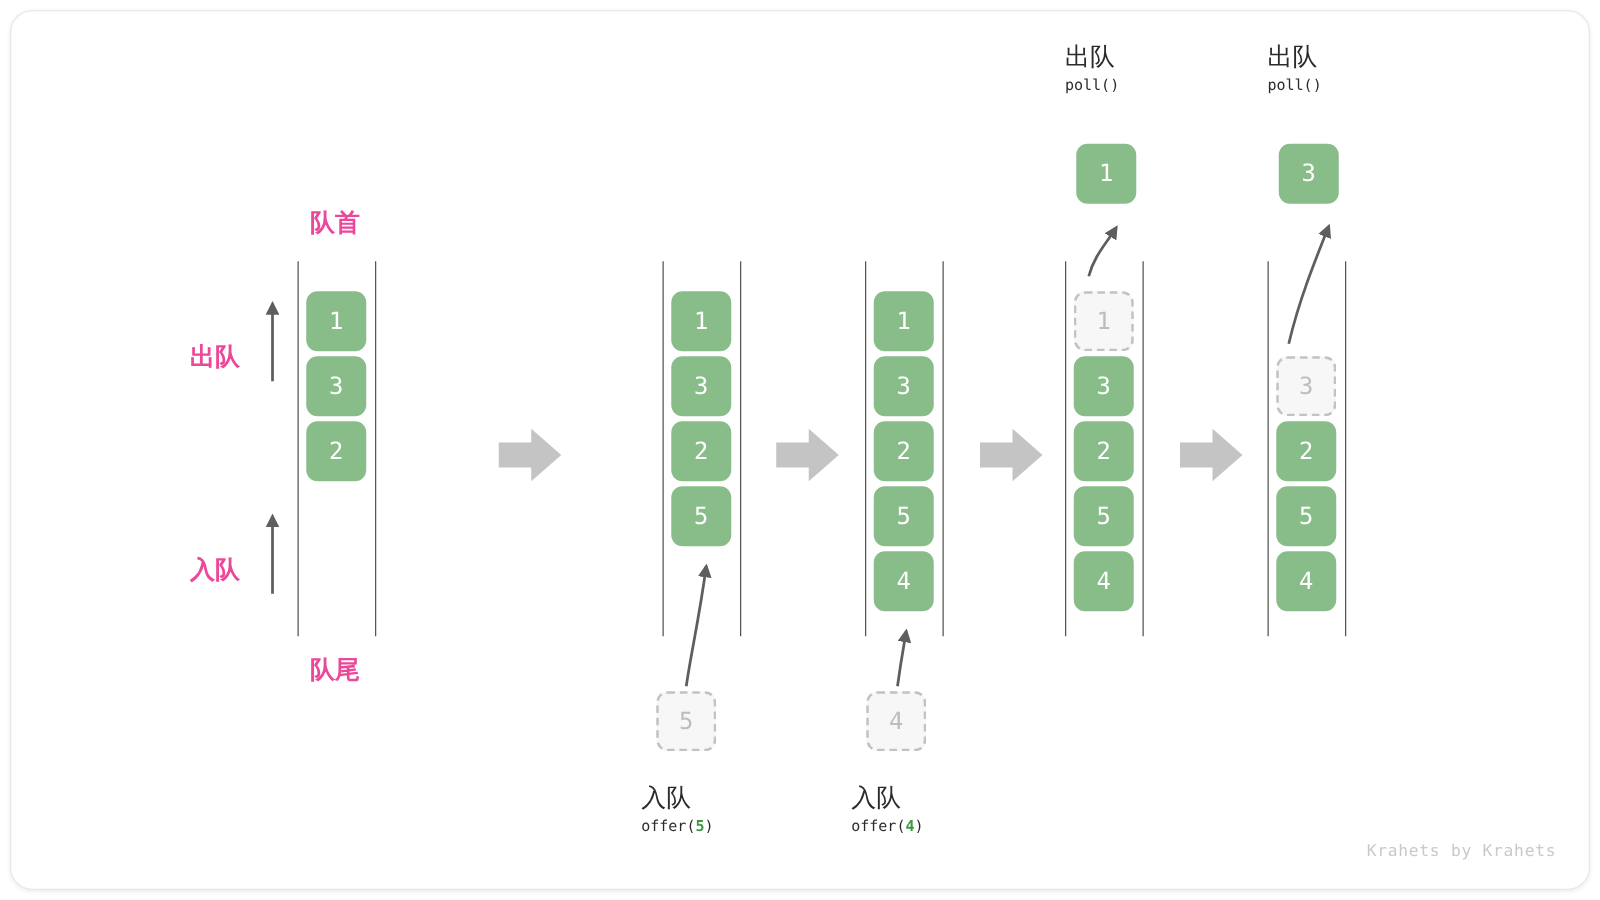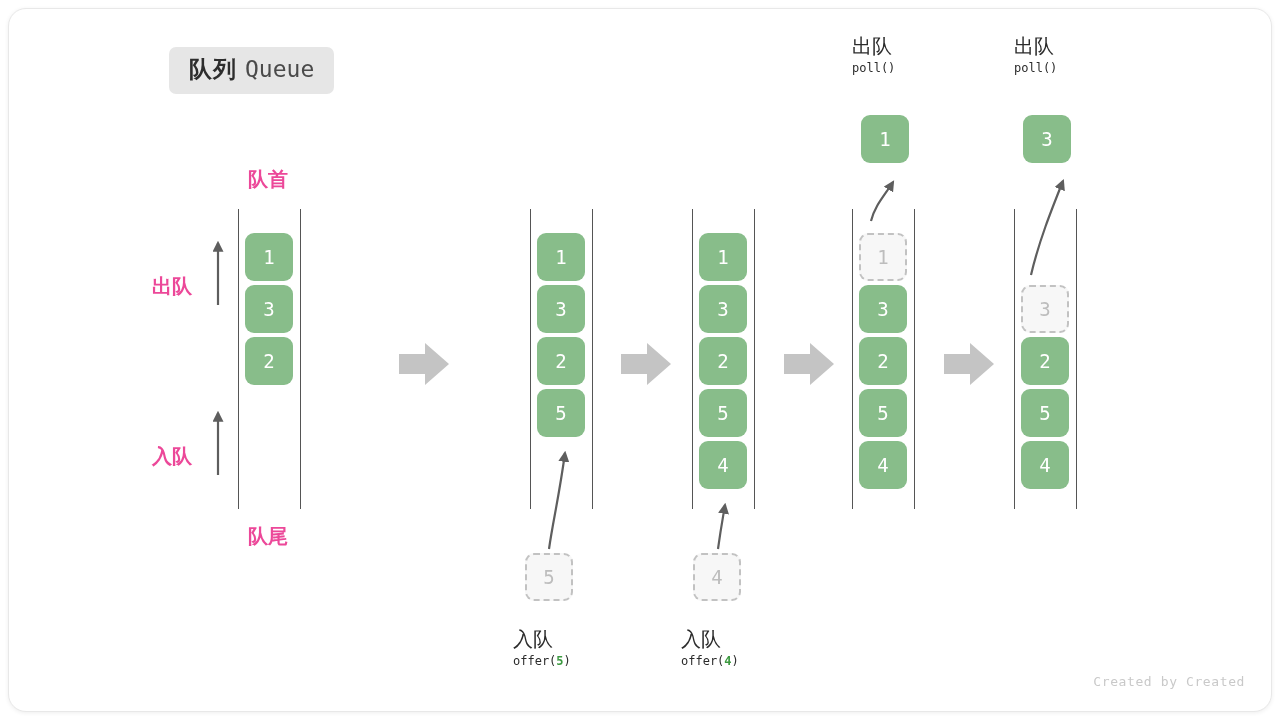--- a/index.html
+++ b/index.html
@@ -130,23 +130,20 @@
     left: 0; top: 0;
     width: 1262px; height: 702px;
     pointer-events: none;
   }
 </style>
 </head>
 <body>
 
 <div id="canvas">
 
-  <div id="title-badge" class="abs">
-    <span class="cn">队列</span><span class="en">Queue</span>
-  </div>
 
   <div class="cn-label" style="left:239px; top:160px;">队首</div>
   <div class="cn-label" style="left:239px; top:517px;">队尾</div>
   <div class="cn-label" style="left:143px; top:267px;">出队</div>
   <div class="cn-label" style="left:143px; top:437px;">入队</div>
 
   <div class="column">
     <div class="rail" style="left:229px; top:200px; height:300px;"></div>
     <div class="rail" style="left:291px; top:200px; height:300px;"></div>
     <div class="box" style="left:236px; top:224px;">1</div>
@@ -249,15 +246,15 @@
 
     <g>
       <path d="M 862 212 C 866 196 876 186 884 173" stroke="#5e5e5e" stroke-width="2.2" fill="none" marker-end="url(#thin-arrow)"></path>
     </g>
 
     <g>
       <path d="M 1022 266 C 1030 232 1042 202 1054 172" stroke="#5e5e5e" stroke-width="2.2" fill="none" marker-end="url(#thin-arrow)"></path>
     </g>
   </svg>
 
-  <div id="watermark" class="abs">Created by Created</div>
+  <div id="watermark" class="abs">Krahets by Krahets</div>
 
 </div>
 
 </body></html>

